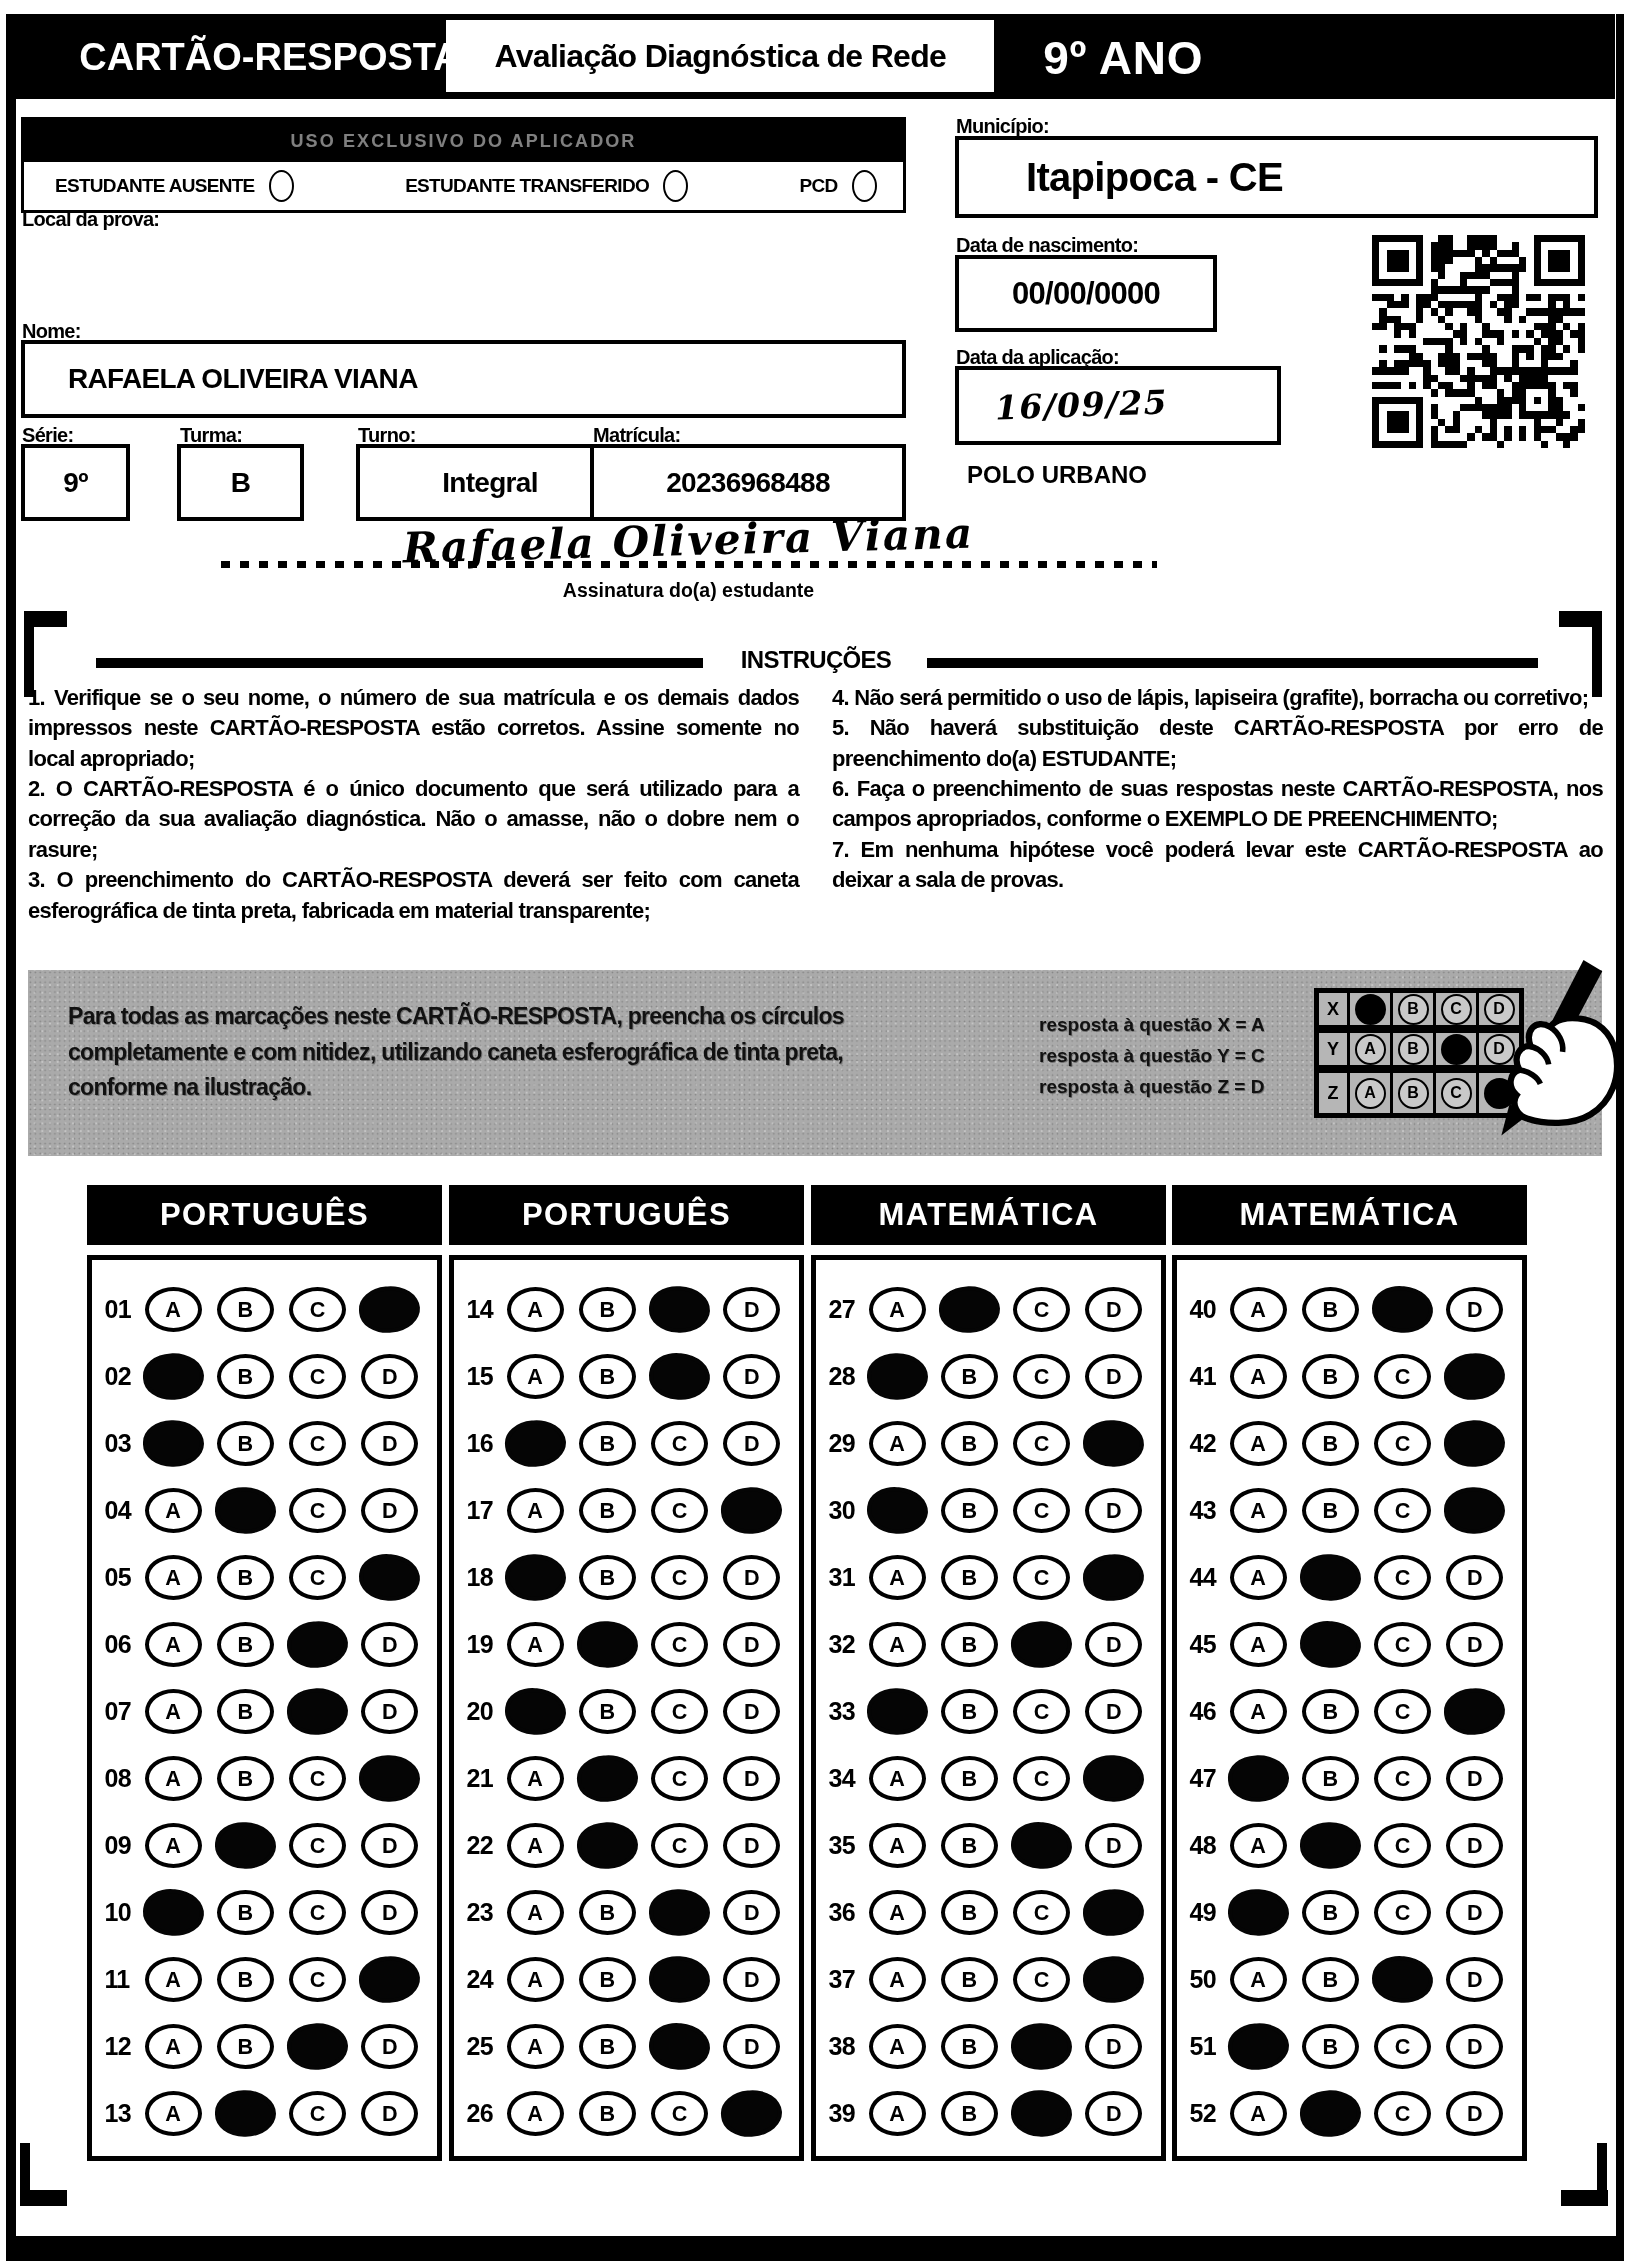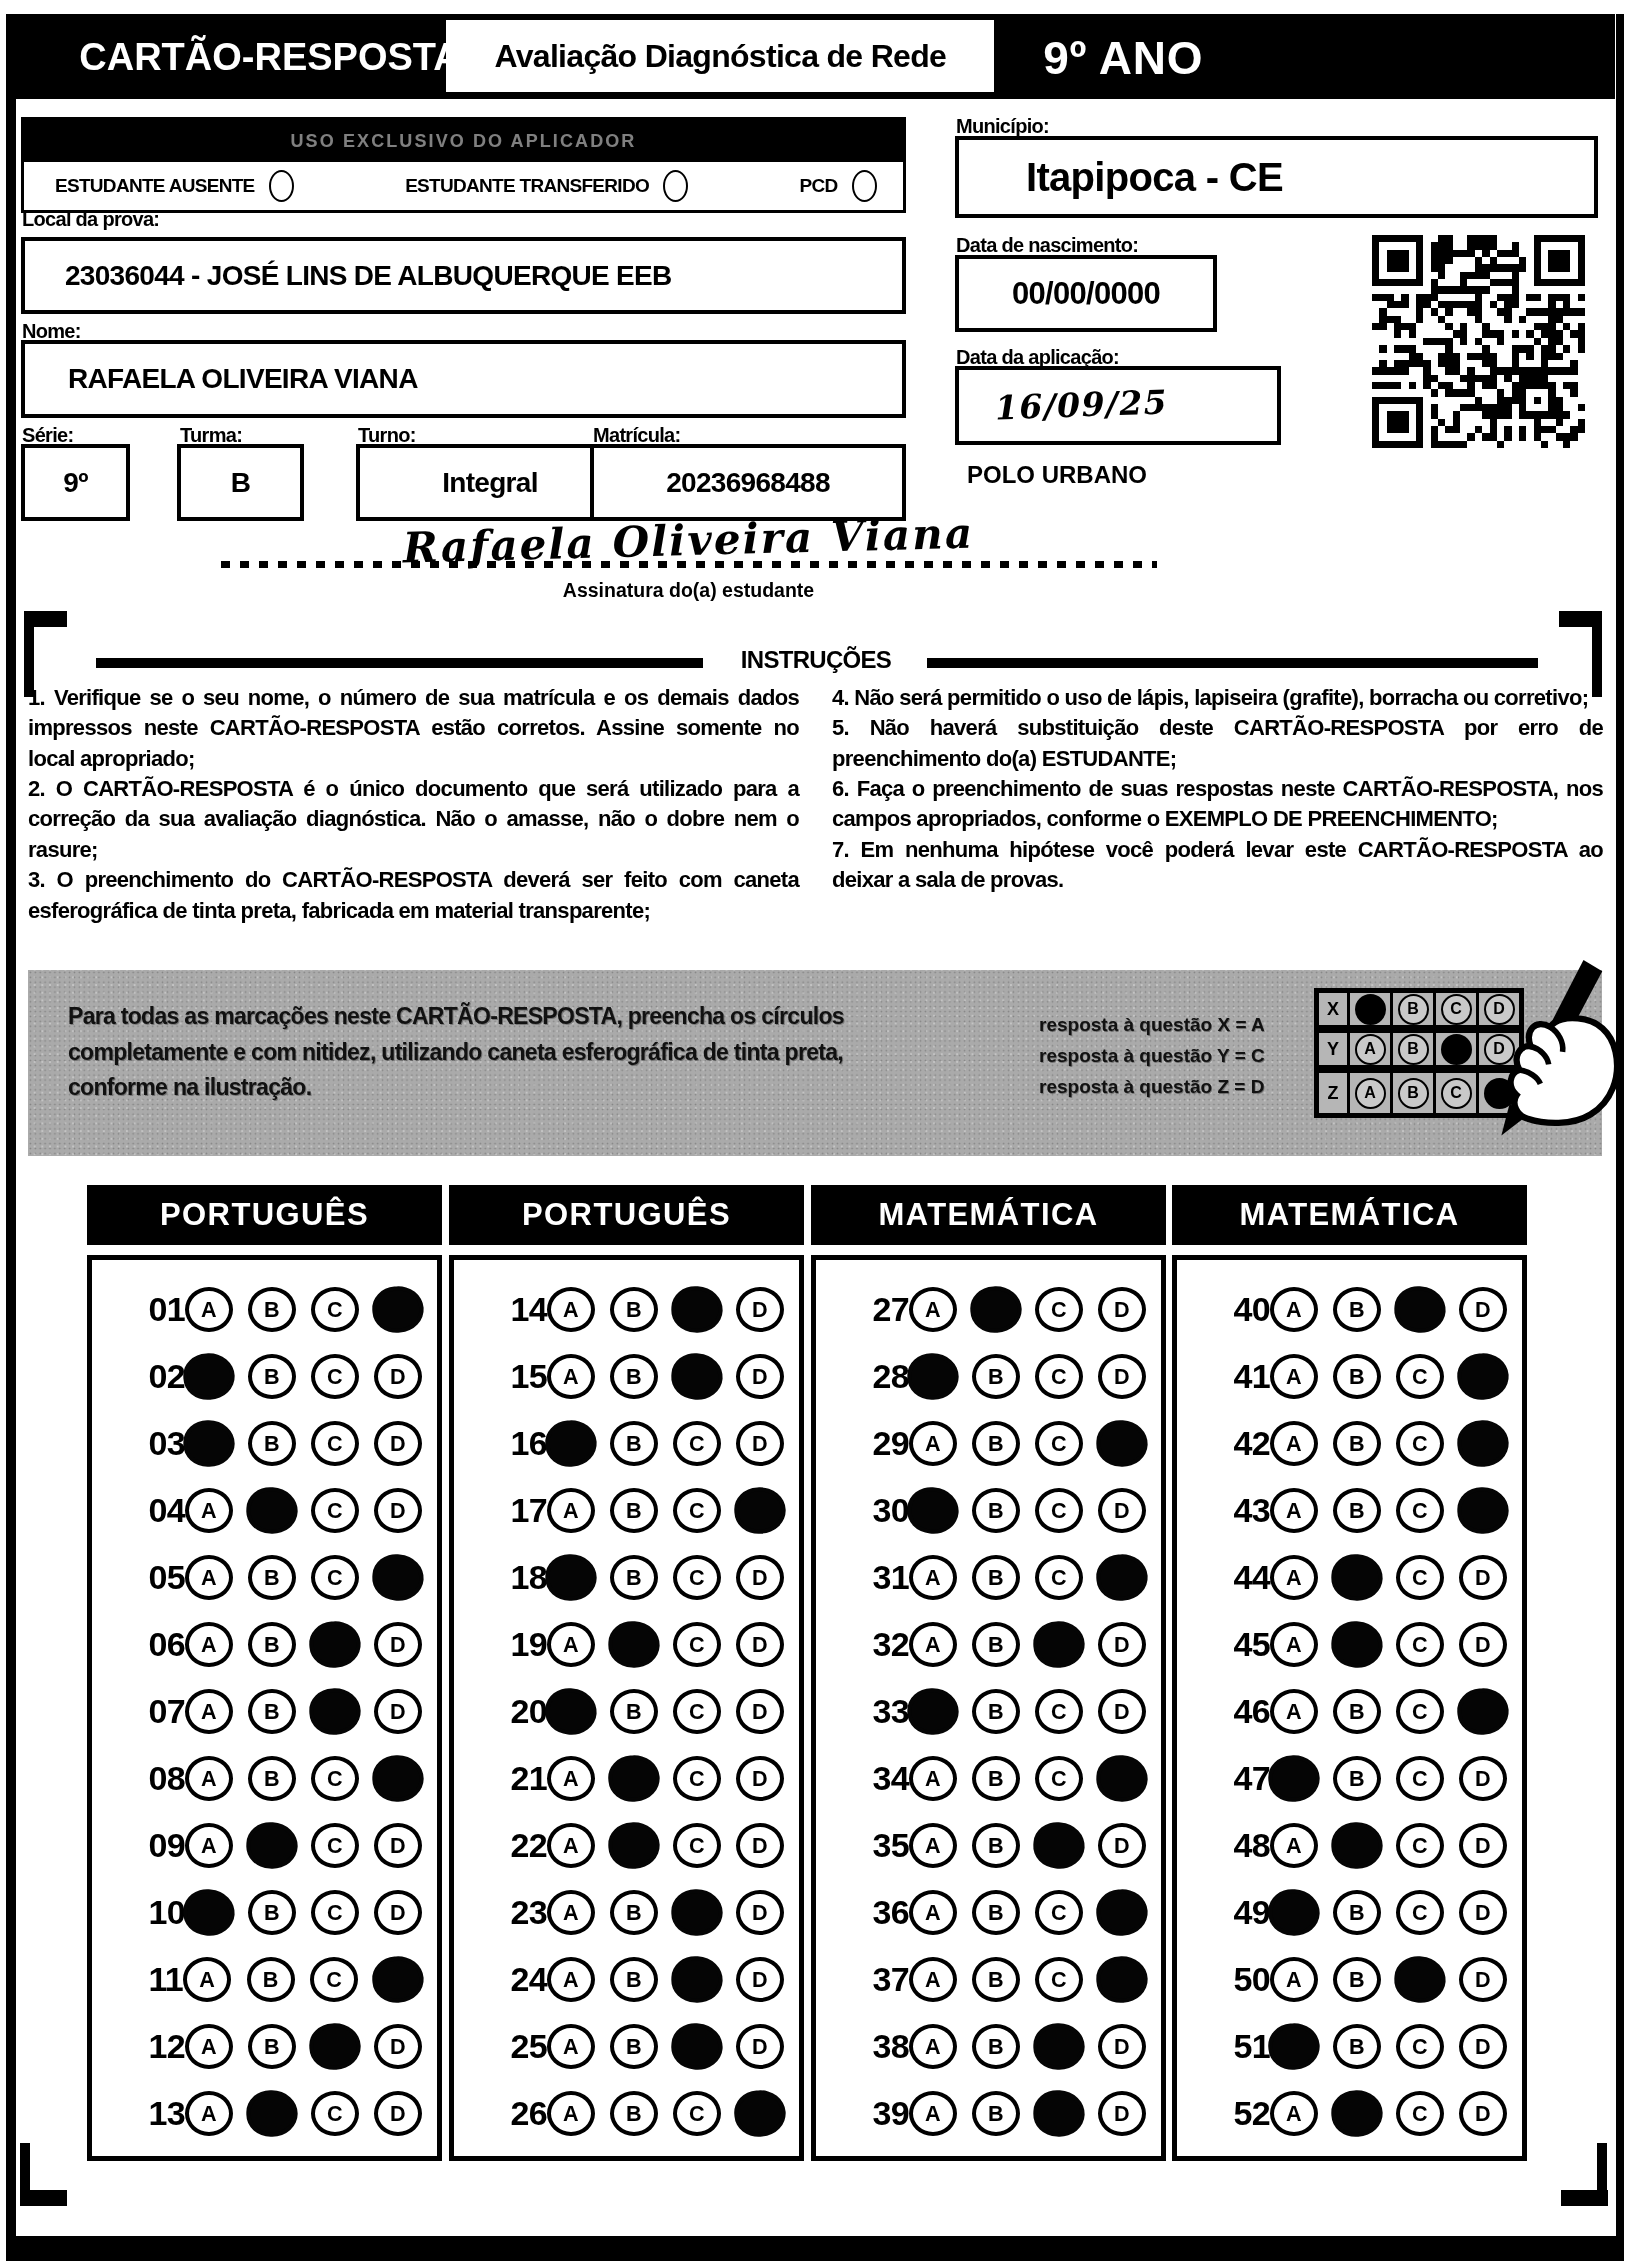--- a/index.html
+++ b/index.html
@@ -84,21 +84,21 @@
   .ex-filled { background:#000; border-color:#000; }
   .hand-illu { position:absolute; left:1433px; top:-9.7px; width:174px; height:202px; }
 
   
   .ans-col { position:absolute; top:1185px; width:355px; }
   .ans-col.c1 { left:87px; } .ans-col.c2 { left:449px; } .ans-col.c3 { left:811px; } .ans-col.c4 { left:1172px; }
   .ans-header { height:60px; background:#000; color:#fff; display:flex; align-items:center; justify-content:center;
                 font-size:31px; font-weight:bold; letter-spacing:1.4px; }
   .ans-body { margin-top:9.7px; height:906px; border:5.6px solid #000; background:#fff; padding:16.7px 0 0 12.5px; }
   .ans-row { display:flex; align-items:center; height:67px; }
-  .q-num { width:40px; font-size:34px; font-weight:bold; letter-spacing:-0.7px;margin-left:44px; }
+  .q-num { width:40px; font-size:25px; font-weight:bold; letter-spacing:-0.7px; }
   .bubble { width:57px; height:45px; border:4.2px solid #000; border-radius:50%; margin-right:15.3px;
             display:flex; align-items:center; justify-content:center; font-size:21.6px; font-weight:bold; background:#fff; }
   .bubble.filled { background:#050505; border-color:#050505; color:transparent; }
 </style>
 </head>
 <body>
 
 <div class="page">
 
   <div class="frame-left"></div>
@@ -127,23 +127,20 @@
           <span class="app-circle"></span>
         </div>
         <div class="app-opt">
           <span class="app-opt-label">PCD</span>
           <span class="app-circle"></span>
         </div>
       </div>
   </div>
 
   <div class="f-label" style="left:22px; top:208px;">Local da prova:</div>
-  <div class="f-box" style="left:21px; top:237px; width:885px; height:77px;">
-    <span class="val" style="padding-left:40px;">23036044 - JOSÉ LINS DE ALBUQUERQUE EEB</span>
-  </div>
 
   <div class="f-label" style="left:22px; top:320px;">Nome:</div>
   <div class="f-box" style="left:21px; top:340px; width:885px; height:78px;">
     <span class="val" style="padding-left:43px;">RAFAELA OLIVEIRA VIANA</span>
   </div>
 
   <div class="f-label" style="left:22px; top:424px;">Série:</div>
   <div class="f-box center" style="left:21px; top:444px; width:109px; height:77px;">
     <span class="val">9º</span>
   </div>

